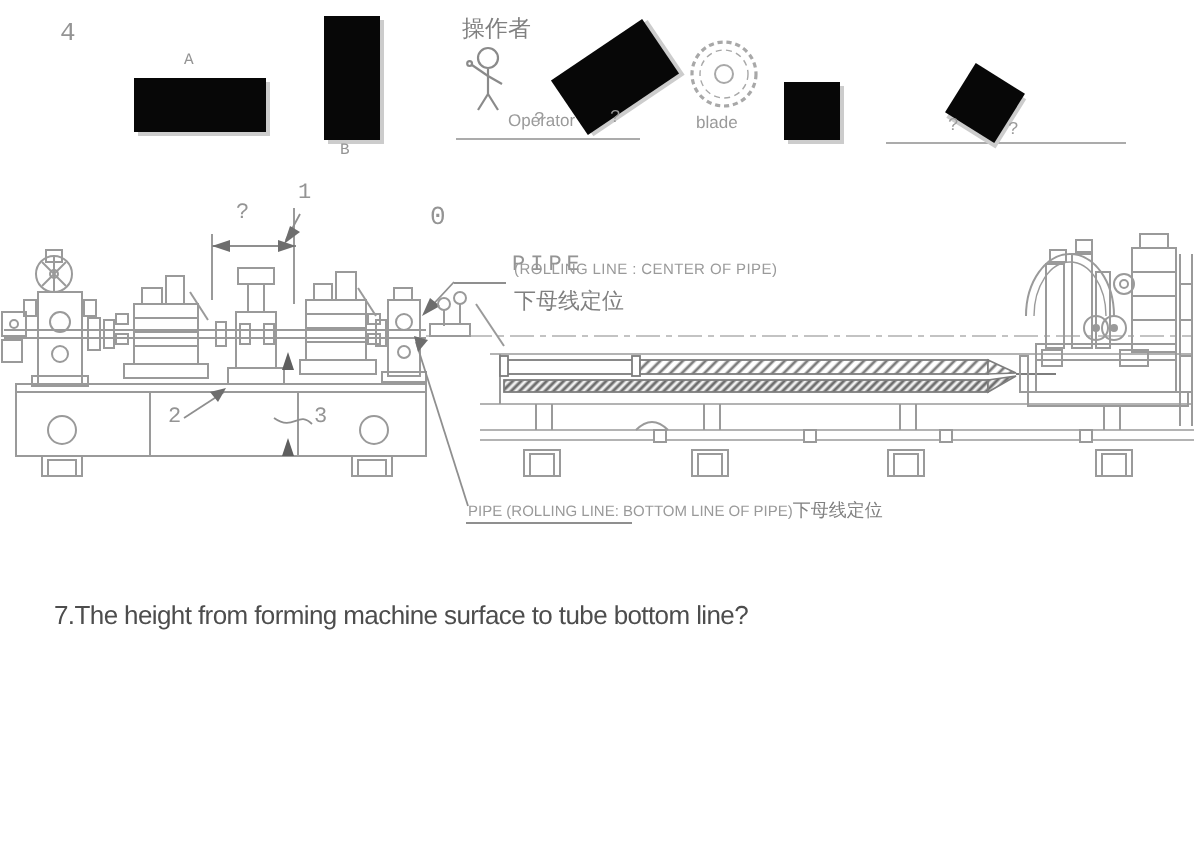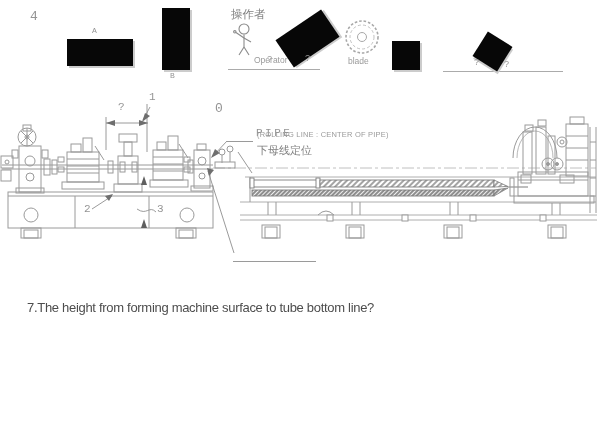--- a/index.html
+++ b/index.html
@@ -256,20 +256,23 @@
   <div class="abs cad" style="left:215px;top:101px;font-size:13px;">0</div>
   <div class="abs cad" style="left:118px;top:101px;font-size:11px;">?</div>
   <div class="abs cad" style="left:149px;top:91px;font-size:11px;">1</div>
   <div class="abs cad" style="left:84px;top:203px;font-size:11px;">2</div>
   <div class="abs cad" style="left:157px;top:203px;font-size:11px;">3</div>
 
   <div class="abs cad" style="left:227px;top:127px;font-size:11px;letter-spacing:2.5px;margin-left:29px;">PIPE</div>
   <div class="abs" style="left:257px;top:130px;font-size:7.5px;color:#9a9a9a;letter-spacing:0.2px;text-align:right;">(ROLLING LINE : CENTER OF PIPE)</div>
   <div class="abs cjk" style="left:257px;top:143px;font-size:11px;">下母线定位</div>
 
+  <div class="abs" style="left:234px;top:249px;font-size:7.5px;color:#9a9a9a;white-space:nowrap;">
+    <span>PIPE (ROLLING LINE: BOTTOM LINE OF PIPE)</span><span class="cjk" style="font-size:9px;">下母线定位</span>
+  </div>
 
   <div class="qblock">
     <div class="qline">7.The height from forming machine surface to tube bottom line?</div>
     
     
     
     
     
   </div>
 

